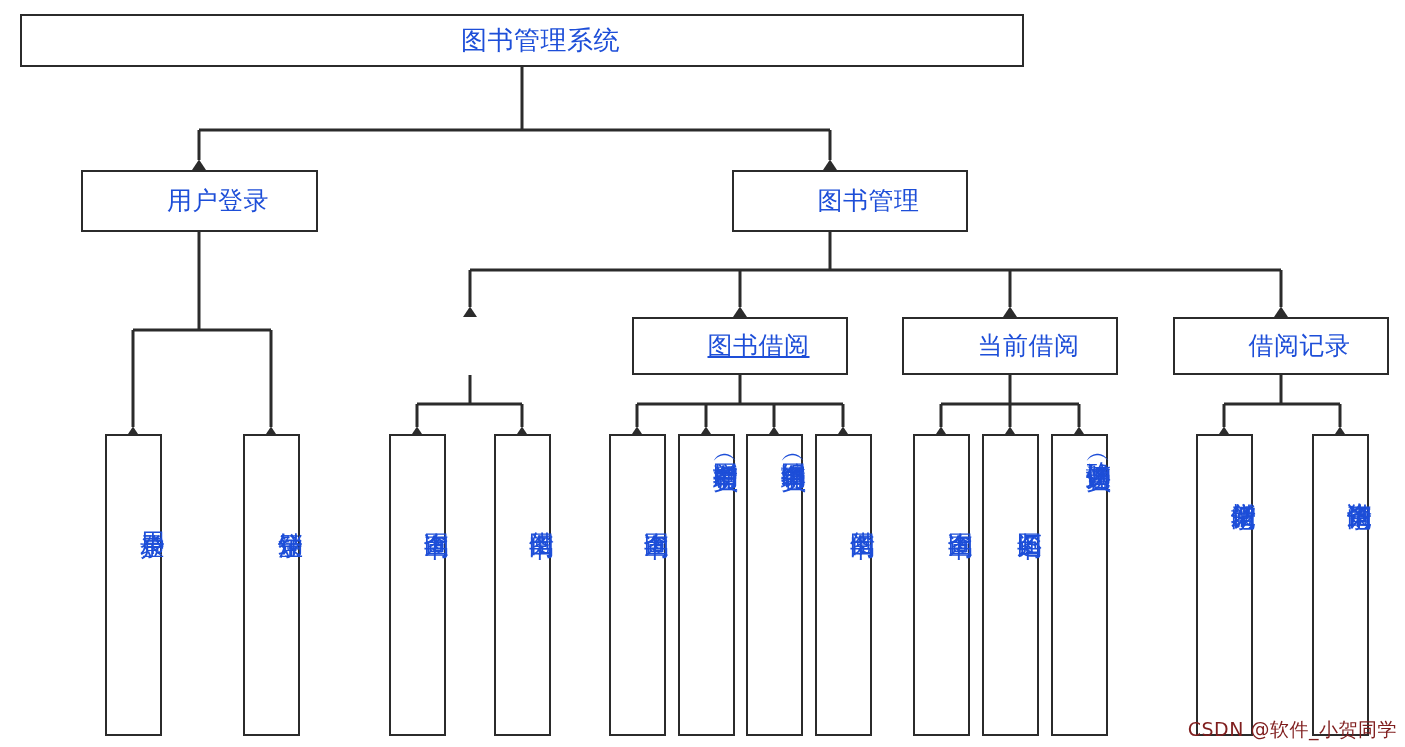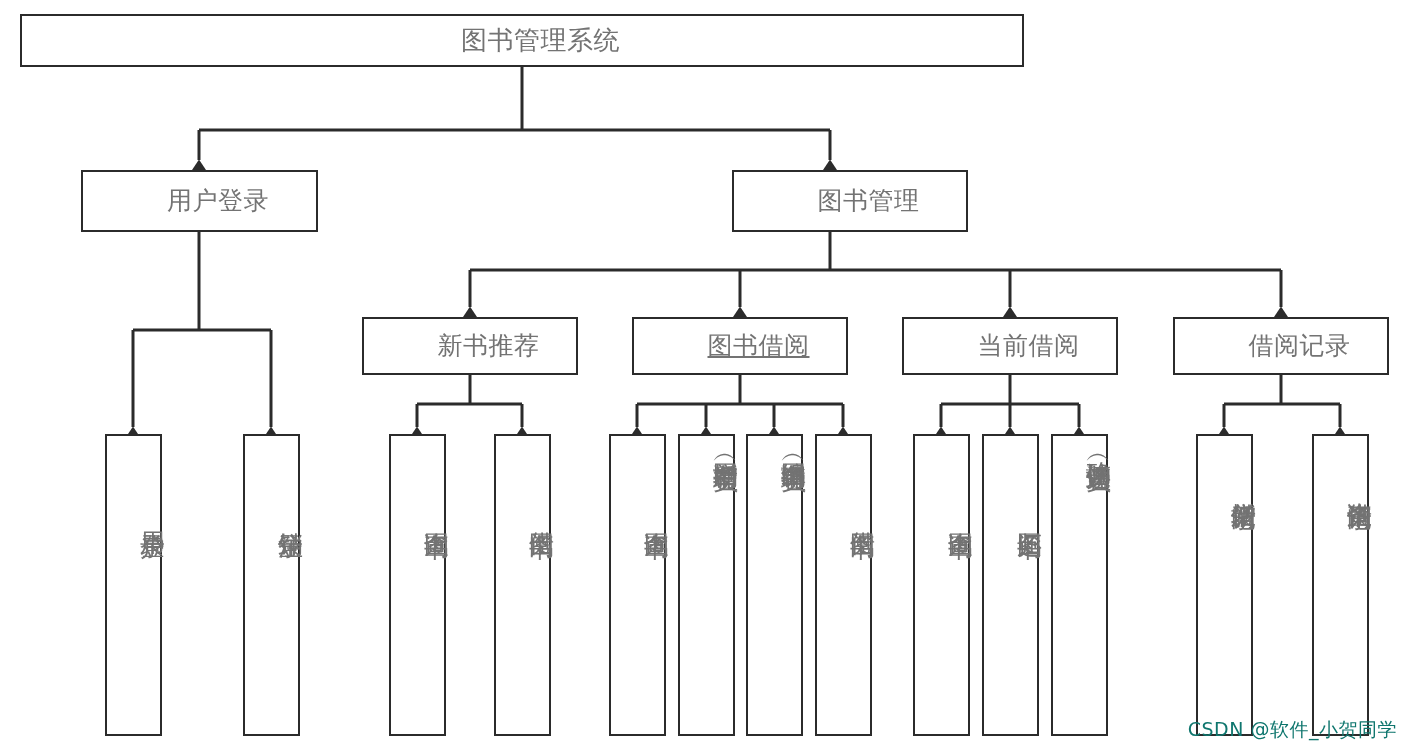--- a/index.html
+++ b/index.html
@@ -27,21 +27,21 @@
     pointer-events: none;
   }
   .node {
     position: absolute;
     box-sizing: border-box;
     background: #ffffff;
     border: 2.5px solid #2b2b2b;
     display: flex;
     align-items: center;
     justify-content: center;
-    color: #737373;
+    color: #1d4ed8;
     padding-left: 37px;
   }
   .node-label {
     display: block;
     text-align: center;
     line-height: 1.18;
     letter-spacing: 0.5px;
     white-space: nowrap;
   }
   .node.horizontal .node-label {
@@ -64,21 +64,21 @@
     max-height: 285px;
   }
   .node.vertical.tall-text .node-label {
     max-height: 292px;
   }
   #watermark {
     position: absolute;
     right: 8px;
     bottom: 4px;
     font-size: 19px;
-    color: #0f766e;
+    color: #7f1d1d;
     letter-spacing: 0.5px;
     white-space: nowrap;
     user-select: none;
   }
 </style>
 </head>
 <body>
 
 <div id="diagram-root">
 
@@ -136,23 +136,20 @@
     <span class="node-label">图书管理系统</span>
   </div>
 
   <div class="node horizontal" style="left:81px; top:170px; width:237px; height:62px;">
     <span class="node-label">用户登录</span>
   </div>
   <div class="node horizontal" style="left:732px; top:170px; width:236px; height:62px;">
     <span class="node-label">图书管理</span>
   </div>
 
-  <div class="node horizontal" style="left:362px; top:317px; width:216px; height:58px;">
-    <span class="node-label">新书推荐</span>
-  </div>
   <div class="node horizontal" style="left:632px; top:317px; width:216px; height:58px;text-decoration:underline;">
     <span class="node-label">图书借阅</span>
   </div>
   <div class="node horizontal" style="left:902px; top:317px; width:216px; height:58px;font-family:Liberation Serif, serif;">
     <span class="node-label">当前借阅</span>
   </div>
   <div class="node horizontal" style="left:1173px; top:317px; width:216px; height:58px;">
     <span class="node-label">借阅记录</span>
   </div>
 

